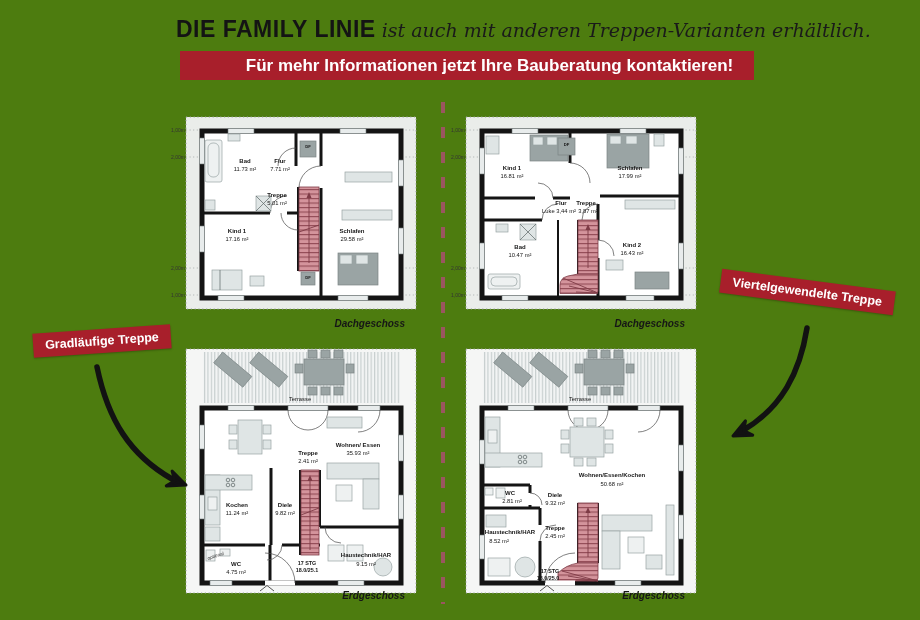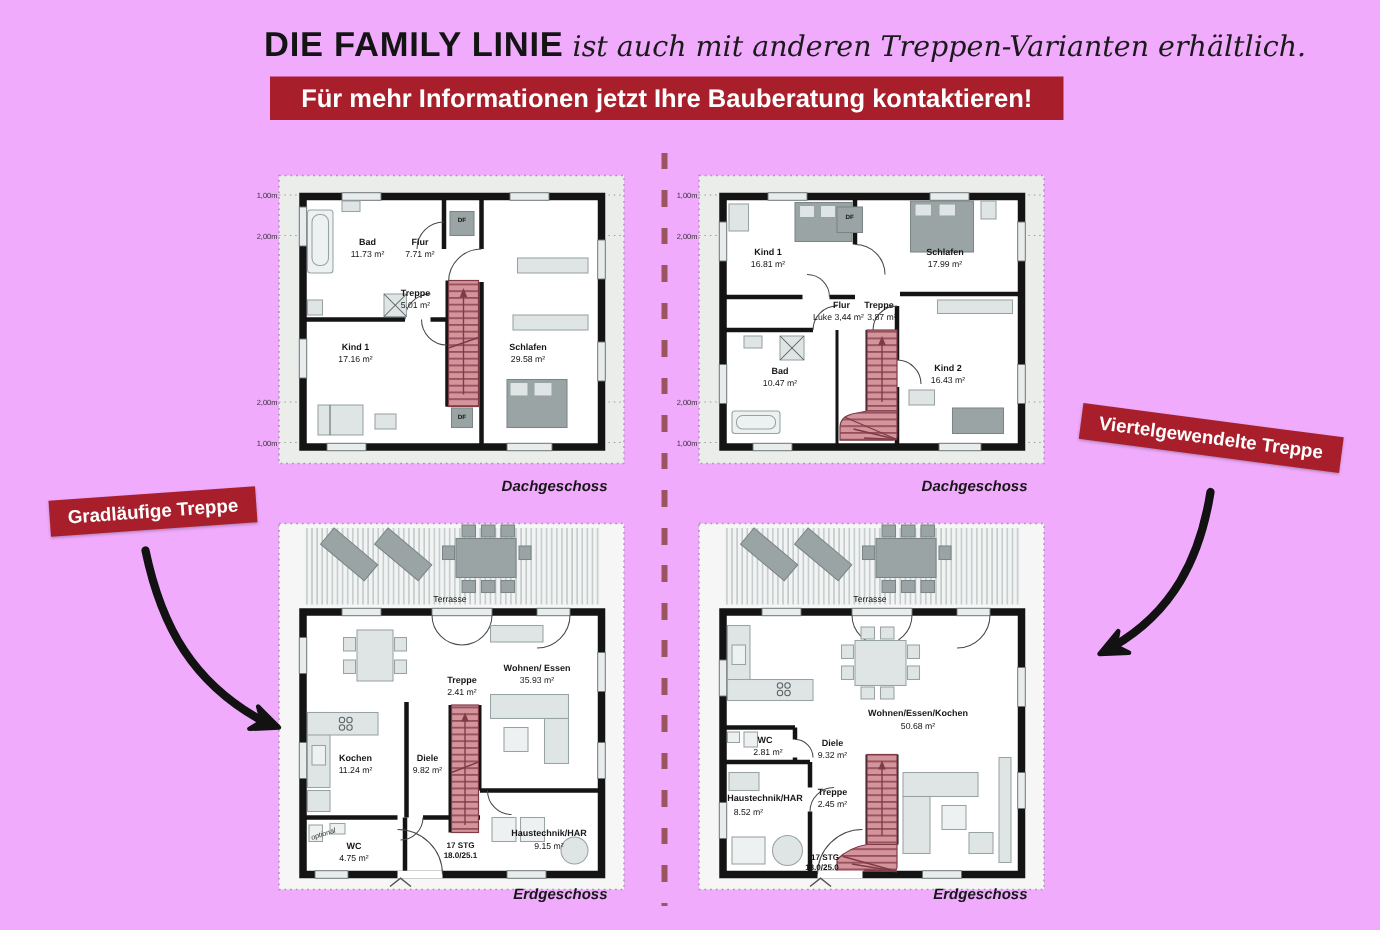--- a/index.html
+++ b/index.html
@@ -1,23 +1,23 @@
 <!DOCTYPE html>
 <html><head>
 <meta charset="utf-8">
 <style>
   html,body{margin:0;padding:0;background:#fff;}
-  .canvas{position:relative;width:920px;height:620px;background:#f0abfc;overflow:hidden;
+  .canvas{position:relative;width:920px;height:620px;background:#4d7c0f;overflow:hidden;
           font-family:"Liberation Sans",sans-serif;}
   
   .hdr{position:absolute;left:176px;top:16px;width:560px;white-space:nowrap;}
   .brand{font-weight:bold;font-size:23px;letter-spacing:.5px;color:#141414;}
   .tagline{font-family:"DejaVu Serif",serif;font-style:italic;font-size:19px;color:#1a1a1a;margin-left:6px;}
   .banner{position:absolute;left:180px;top:51px;width:529px;height:29px;line-height:29px;
-          text-align:center;color:#fff;font-weight:bold;font-size:17px;}
+          text-align:center;color:#fff;font-weight:bold;font-size:17px;padding-left:45px;}
   
   .callout{position:absolute;color:#fff;font-weight:bold;font-size:12.5px;padding:5px 12px;
            box-shadow:0 1px 2px rgba(0,0,0,.25);}
   .callout.left{left:33px;top:329px;transform:rotate(-4deg);}
   .callout.right{left:720px;top:280px;transform:rotate(7.5deg);}
   
   .divider{position:absolute;left:441px;top:102px;width:4px;height:502px;
            background:repeating-linear-gradient(to bottom,#9b5560 0 11px,transparent 11px 25px);}
   .pln{position:absolute;}
   .arrows{position:absolute;left:0;top:0;pointer-events:none;}

